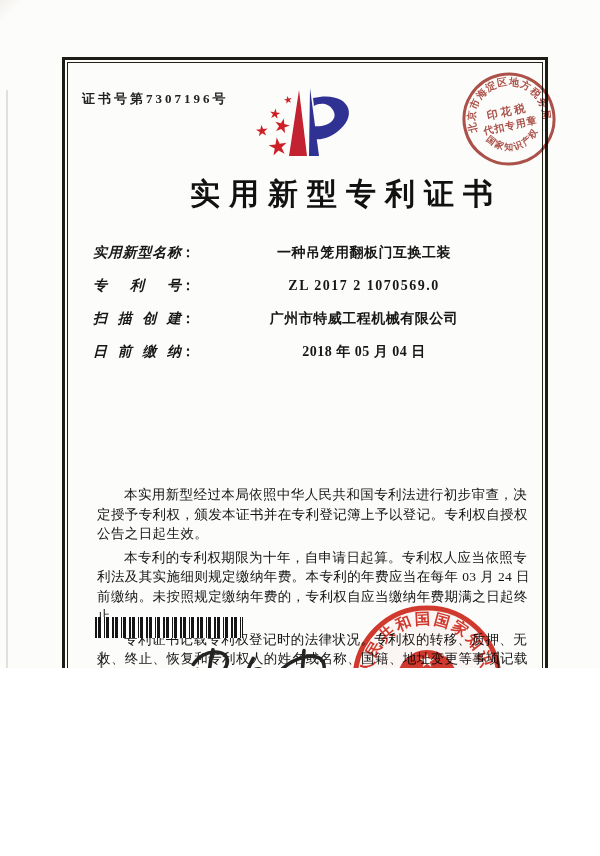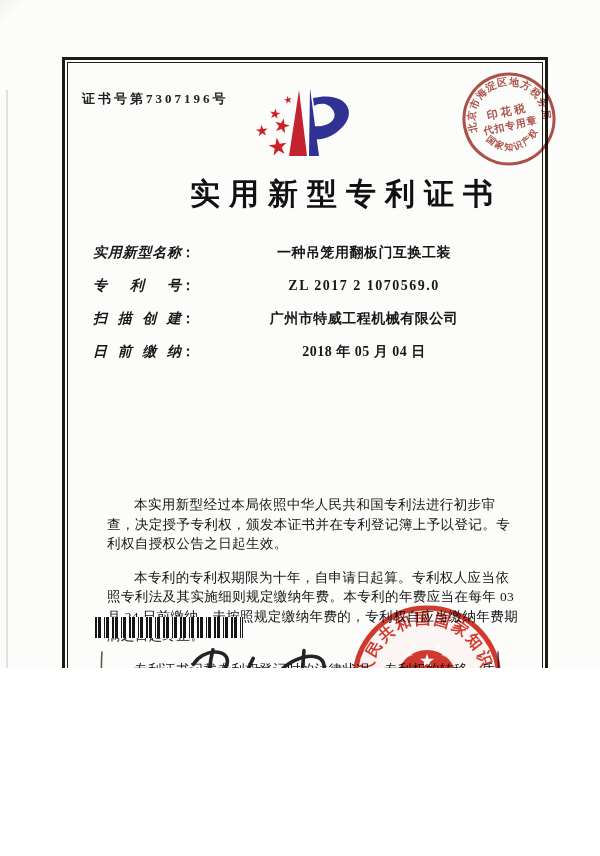--- a/index.html
+++ b/index.html
@@ -23,21 +23,21 @@
   .fields{position:absolute;left:93px;top:243px;width:442px;font-size:14px;font-weight:bold;color:#171717;}
   .frow{position:relative;margin-bottom:13px;line-height:20px;}
   .flabel{display:inline-block;width:88px;vertical-align:top;text-align:justify;text-align-last:justify;-moz-text-align-last:justify;text-justify:inter-character;font-style:italic;}
   .fcolon{display:inline-block;vertical-align:top;margin-right:4px;}
   .fvalue{display:inline-block;vertical-align:top;width:330px;letter-spacing:.5px;text-align:center;}
   .fvalue.num{letter-spacing:1.5px;}
   .grant-right{position:absolute;left:252px;top:0;white-space:nowrap;}
   .grant-right .flabel2{letter-spacing:2px;}
   
   .body-text{position:absolute;left:93px;top:481px;width:441px;font-size:13.5px;line-height:19.5px;color:#141414;}
-  .body-text p{margin:14px;text-indent:2em;letter-spacing:.4px;}
+  .body-text p{margin:4px;text-indent:2em;letter-spacing:.4px;}
   
   .barcode{position:absolute;left:95px;top:617px;width:148px;height:21px;
     background:repeating-linear-gradient(90deg,#151515 0 2px,#fff 2px 3px,#151515 3px 6px,#fff 6px 9px,#151515 9px 10px,#fff 10px 11px,#151515 11px 14px,#fff 14px 17px);}
   
   .director{position:absolute;left:96px;top:656px;font-size:15px;font-weight:bold;color:#1d1d1d;}
   .director div{margin-bottom:10px;letter-spacing:2px;margin-top:40px;}
   .signature{position:absolute;left:176px;top:632px;transform:rotate(-2deg);}
   
   .seal-main{position:absolute;left:349px;top:602px;width:156px;height:156px;mix-blend-mode:multiply;opacity:.92;}
   .seal-date{position:absolute;left:359px;top:705px;width:160px;font-size:13.5px;font-weight:bold;

